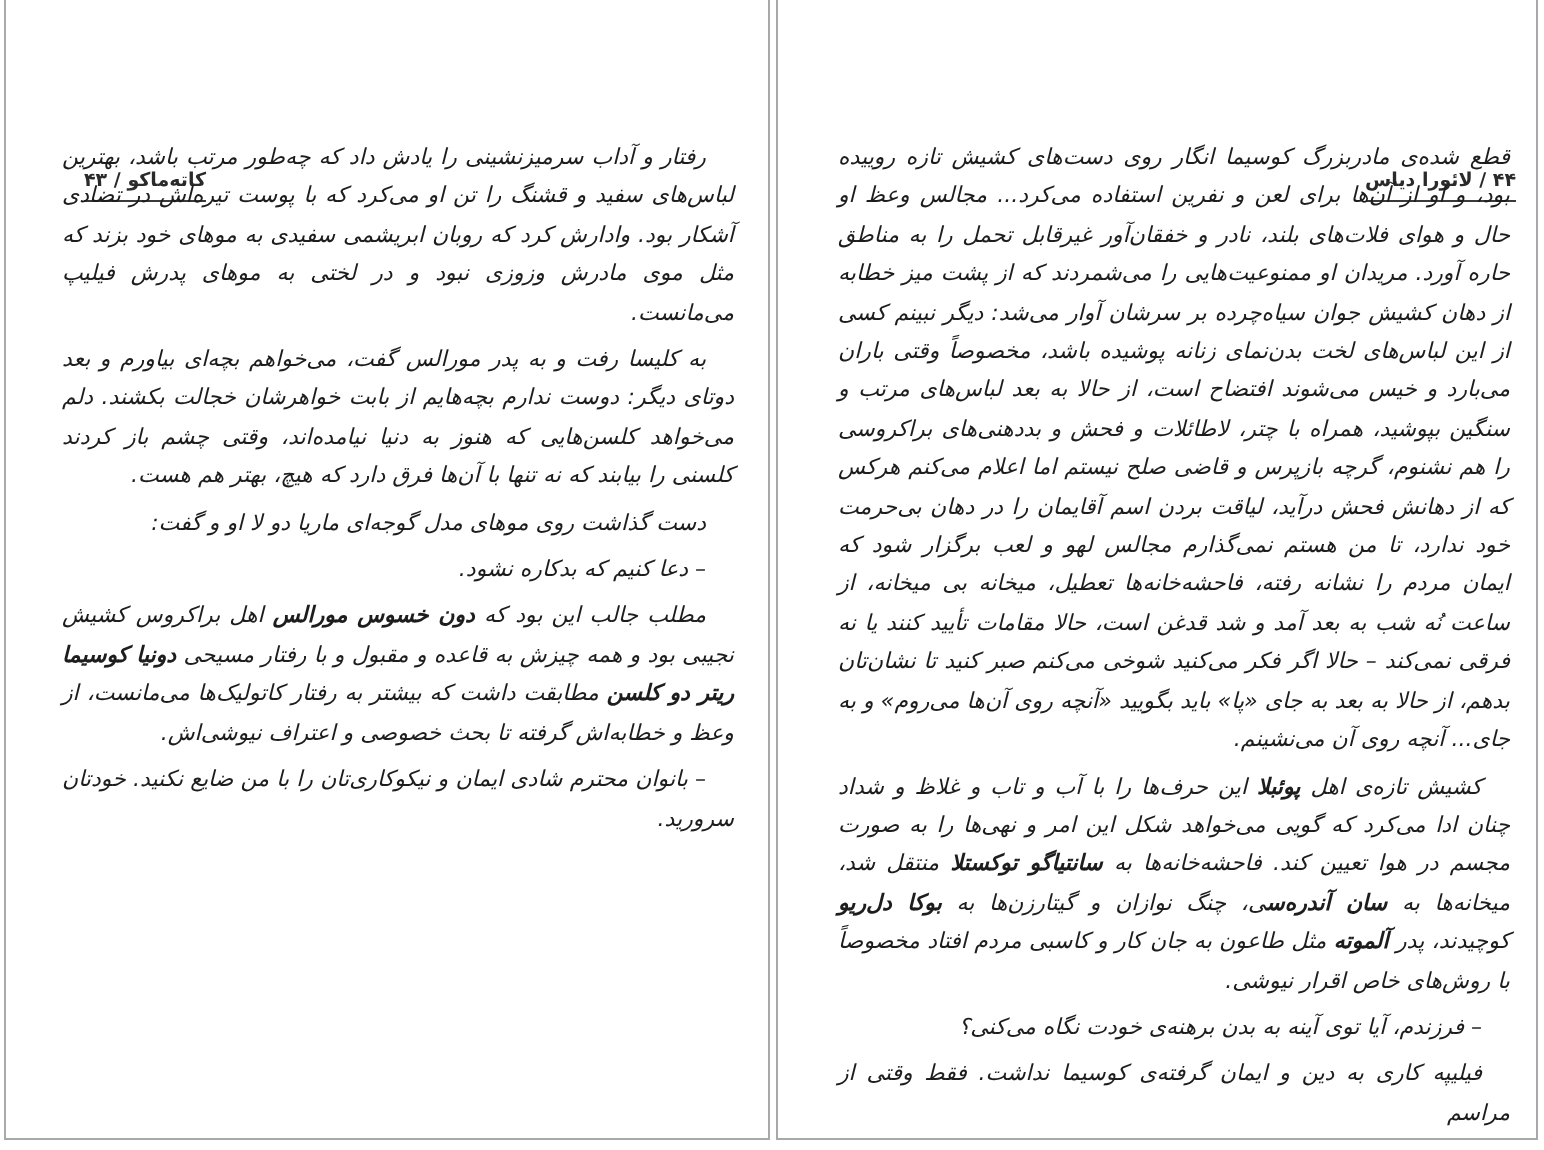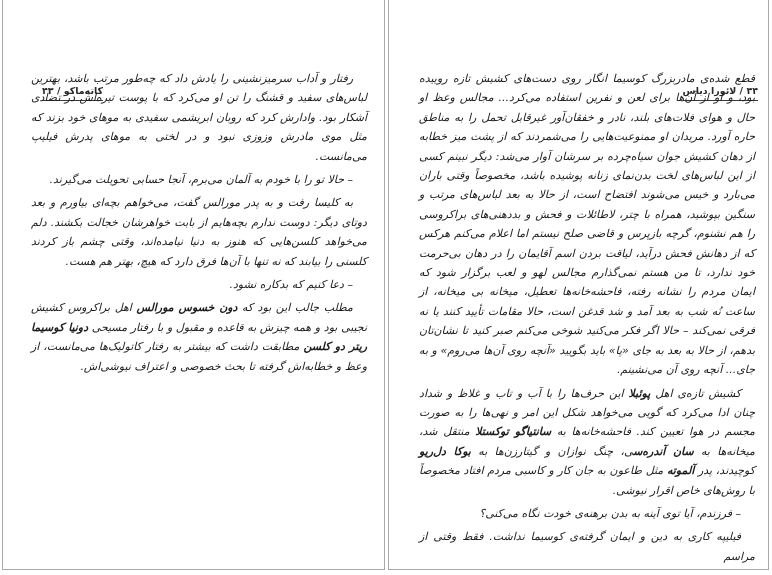--- a/index.html
+++ b/index.html
@@ -42,20 +42,21 @@
         <p class="para indent"><span class="">کشیش تازه‌ی اهل </span><span class="bold">پوئبلا</span><span class=""> این حرف‌ها را با آب و تاب و غلاظ و شداد چنان ادا می‌کرد که گویی می‌خواهد شکل این امر و نهی‌ها را به صورت مجسم در هوا تعیین کند. فاحشه‌خانه‌ها به </span><span class="bold">سانتیاگو توکستلا</span><span class=""> منتقل شد، میخانه‌ها به </span><span class="bold">سان آندره‌س</span><span class="">ی، چنگ نوازان و گیتارزن‌ها به </span><span class="bold">بوکا دل‌ریو</span><span class=""> کوچیدند، پدر </span><span class="bold">آلموته</span><span class=""> مثل طاعون به جان کار و کاسبی مردم افتاد مخصوصاً با روش‌های خاص اقرار نیوشی.</span></p>
         <p class="para indent"><span class="">– فرزندم، آیا توی آینه به بدن برهنه‌ی خودت نگاه می‌کنی؟</span></p>
         <p class="para indent"><span class="">فیلیپه کاری به دین و ایمان گرفته‌ی کوسیما نداشت. فقط وقتی از مراسم</span></p>
       </div>
   </div>
 
   <div class="page page-left">
     <div class="running-head running-head-left">کاته‌ماکو / ۴۳</div>
     <div class="bodytext bodytext-left">
         <p class="para indent"><span class="">رفتار و آداب سرمیزنشینی را یادش داد که چه‌طور مرتب باشد، بهترین لباس‌های سفید و قشنگ را تن او می‌کرد که با پوست تیره‌اش در تضادی آشکار بود. وادارش کرد که روبان ابریشمی سفیدی به موهای خود بزند که مثل موی مادرش وزوزی نبود و در لختی به موهای پدرش فیلیپ می‌مانست.</span></p>
-        <p class="para indent"><span class="">– حالا تو را با خودم به آلمان می‌برم، آنجا حسابی تحویلت می‌گیرند.</span></p>
         <p class="para indent"><span class="">به کلیسا رفت و به پدر مورالس گفت، می‌خواهم بچه‌ای بیاورم و بعد دوتای دیگر: دوست ندارم بچه‌هایم از بابت خواهرشان خجالت بکشند. دلم می‌خواهد کلسن‌هایی که هنوز به دنیا نیامده‌اند، وقتی چشم باز کردند کلسنی را بیابند که نه تنها با آن‌ها فرق دارد که هیچ، بهتر هم هست.</span></p>
+        <p class="para indent"><span class="">دست گذاشت روی موهای مدل گوجه‌ای ماریا دو لا او و گفت:</span></p>
         <p class="para indent"><span class="">– دعا کنیم که بدکاره نشود.</span></p>
         <p class="para indent"><span class="">مطلب جالب این بود که </span><span class="bold">دون خسوس مورالس</span><span class=""> اهل براکروس کشیش نجیبی بود و همه چیزش به قاعده و مقبول و با رفتار مسیحی </span><span class="bold">دونیا کوسیما ریتر دو کلسن</span><span class=""> مطابقت داشت که بیشتر به رفتار کاتولیک‌ها می‌مانست، از وعظ و خطابه‌اش گرفته تا بحث خصوصی و اعتراف نیوشی‌اش.</span></p>
+        <p class="para indent"><span class="">– بانوان محترم شادی ایمان و نیکوکاری‌تان را با من ضایع نکنید. خودتان سرورید.</span></p>
       </div>
   </div>
 
 </div>
 
 </body></html>

